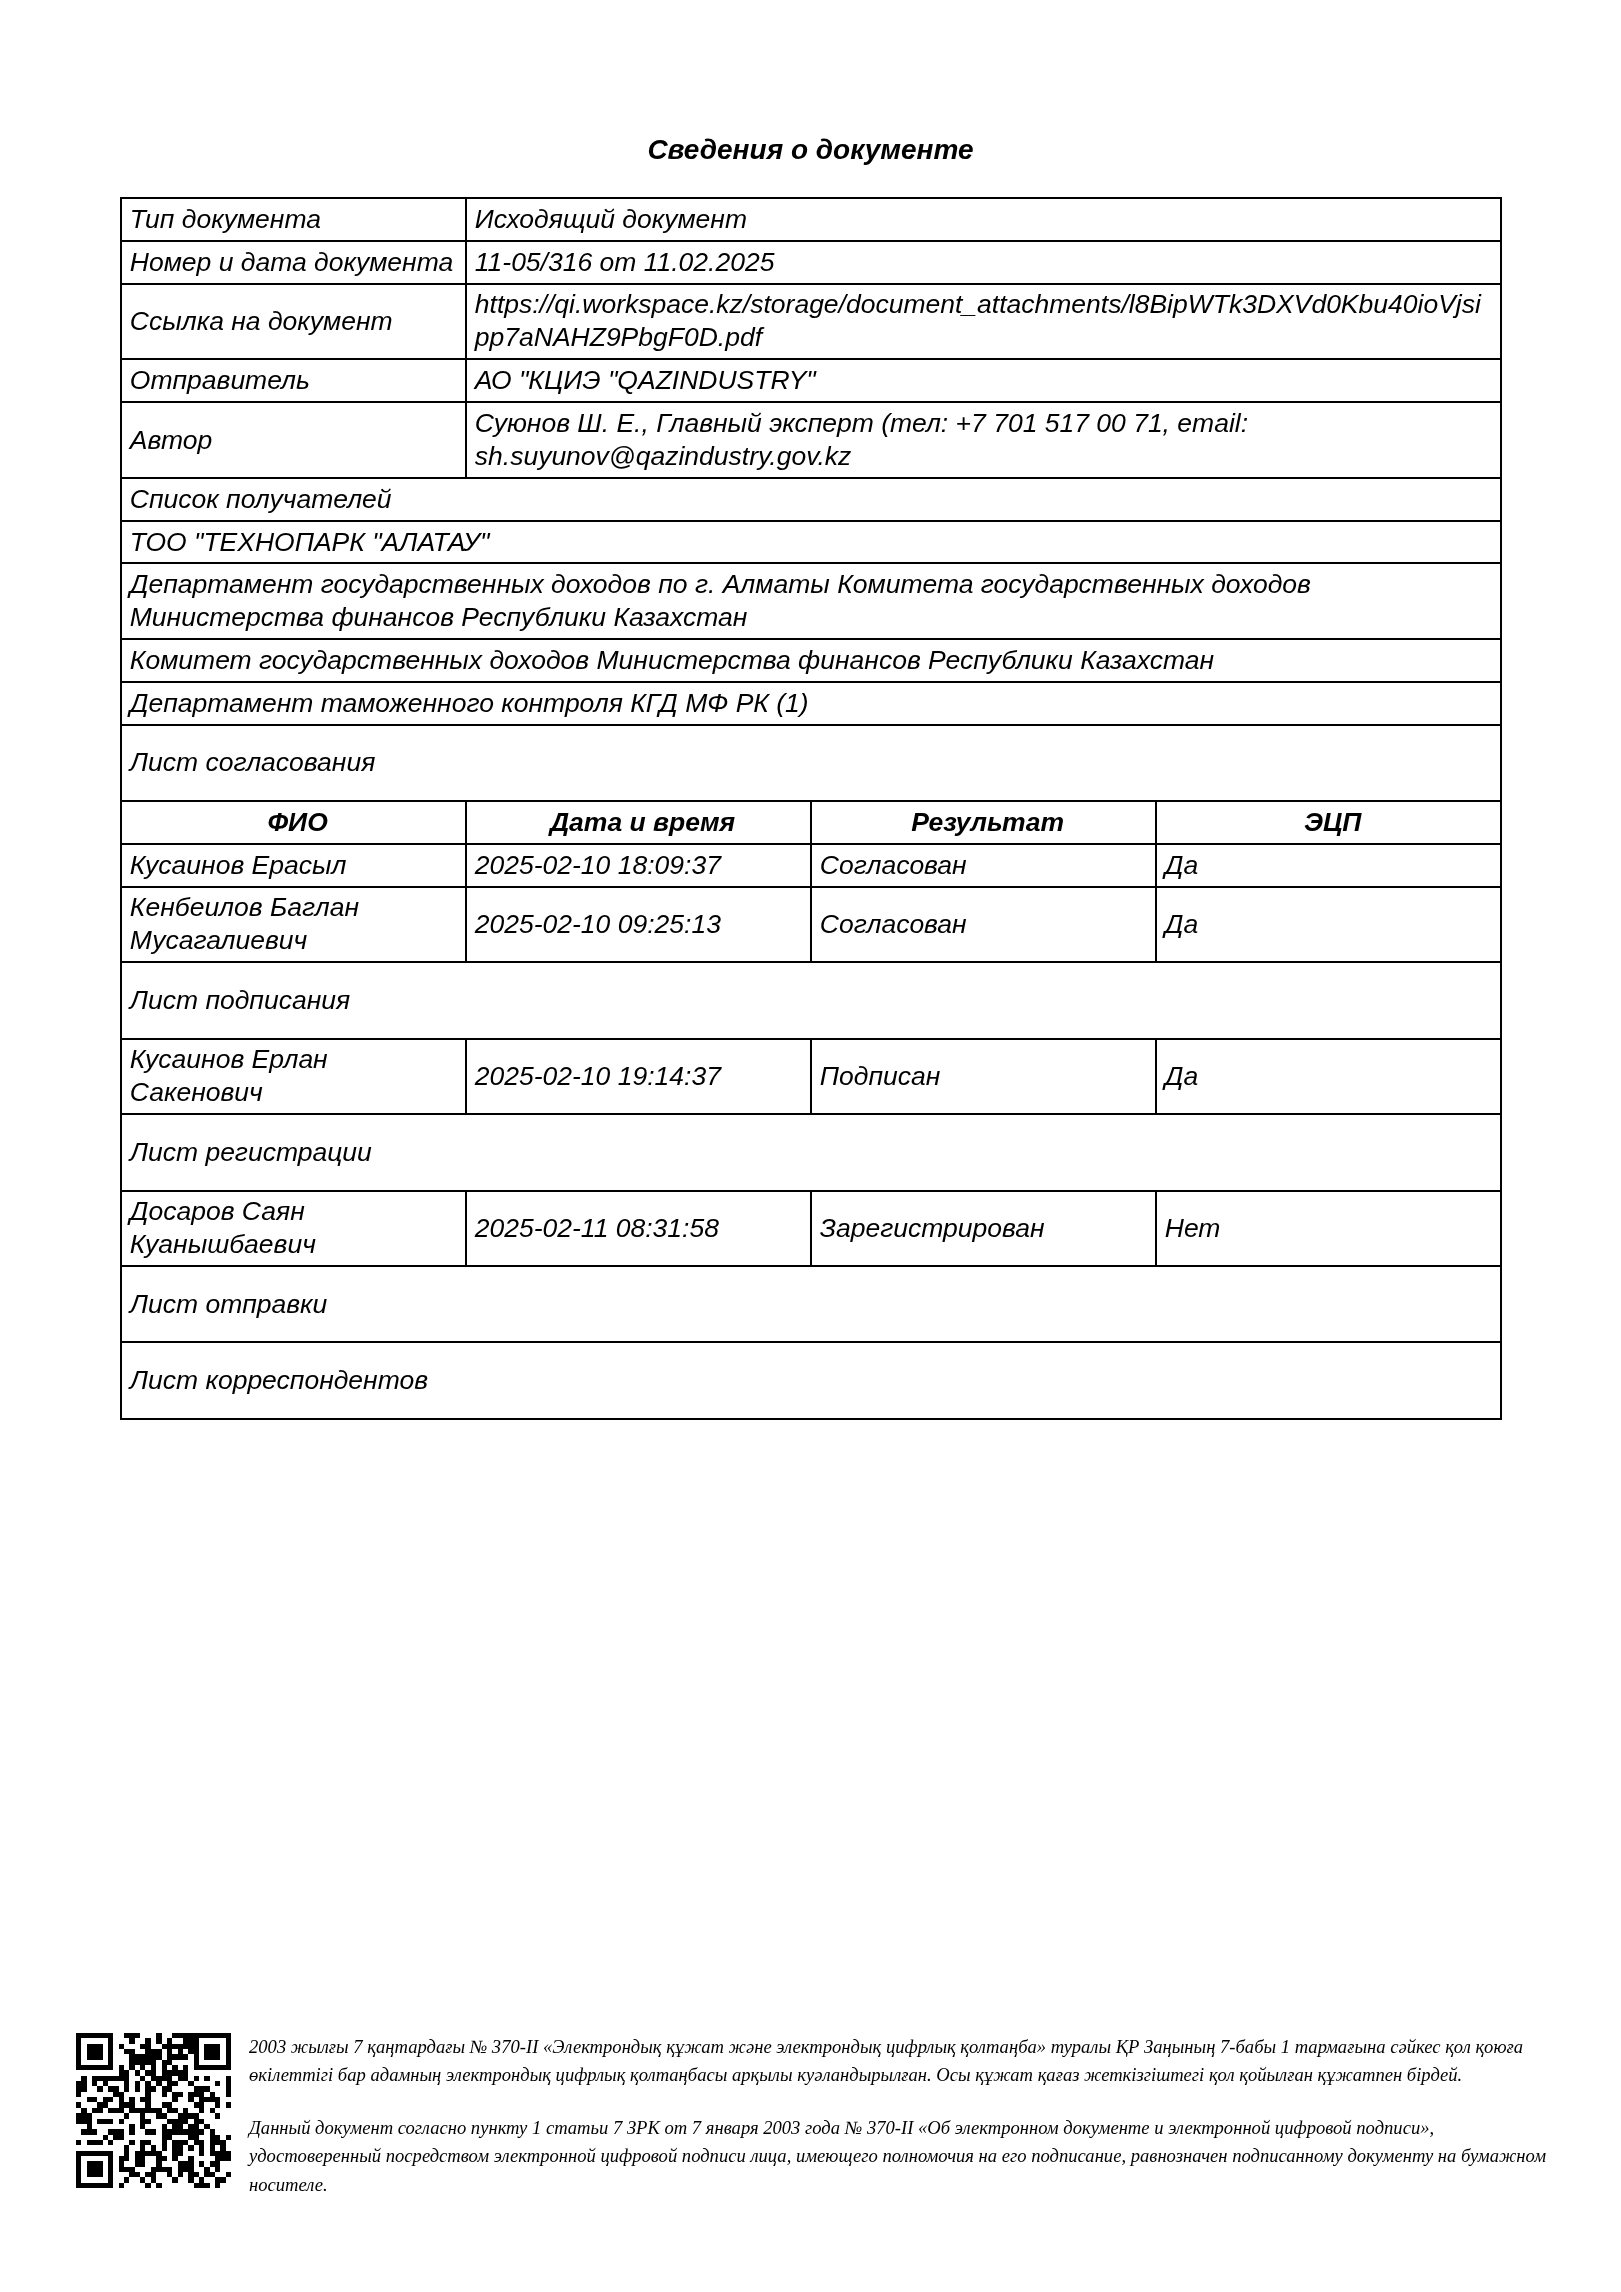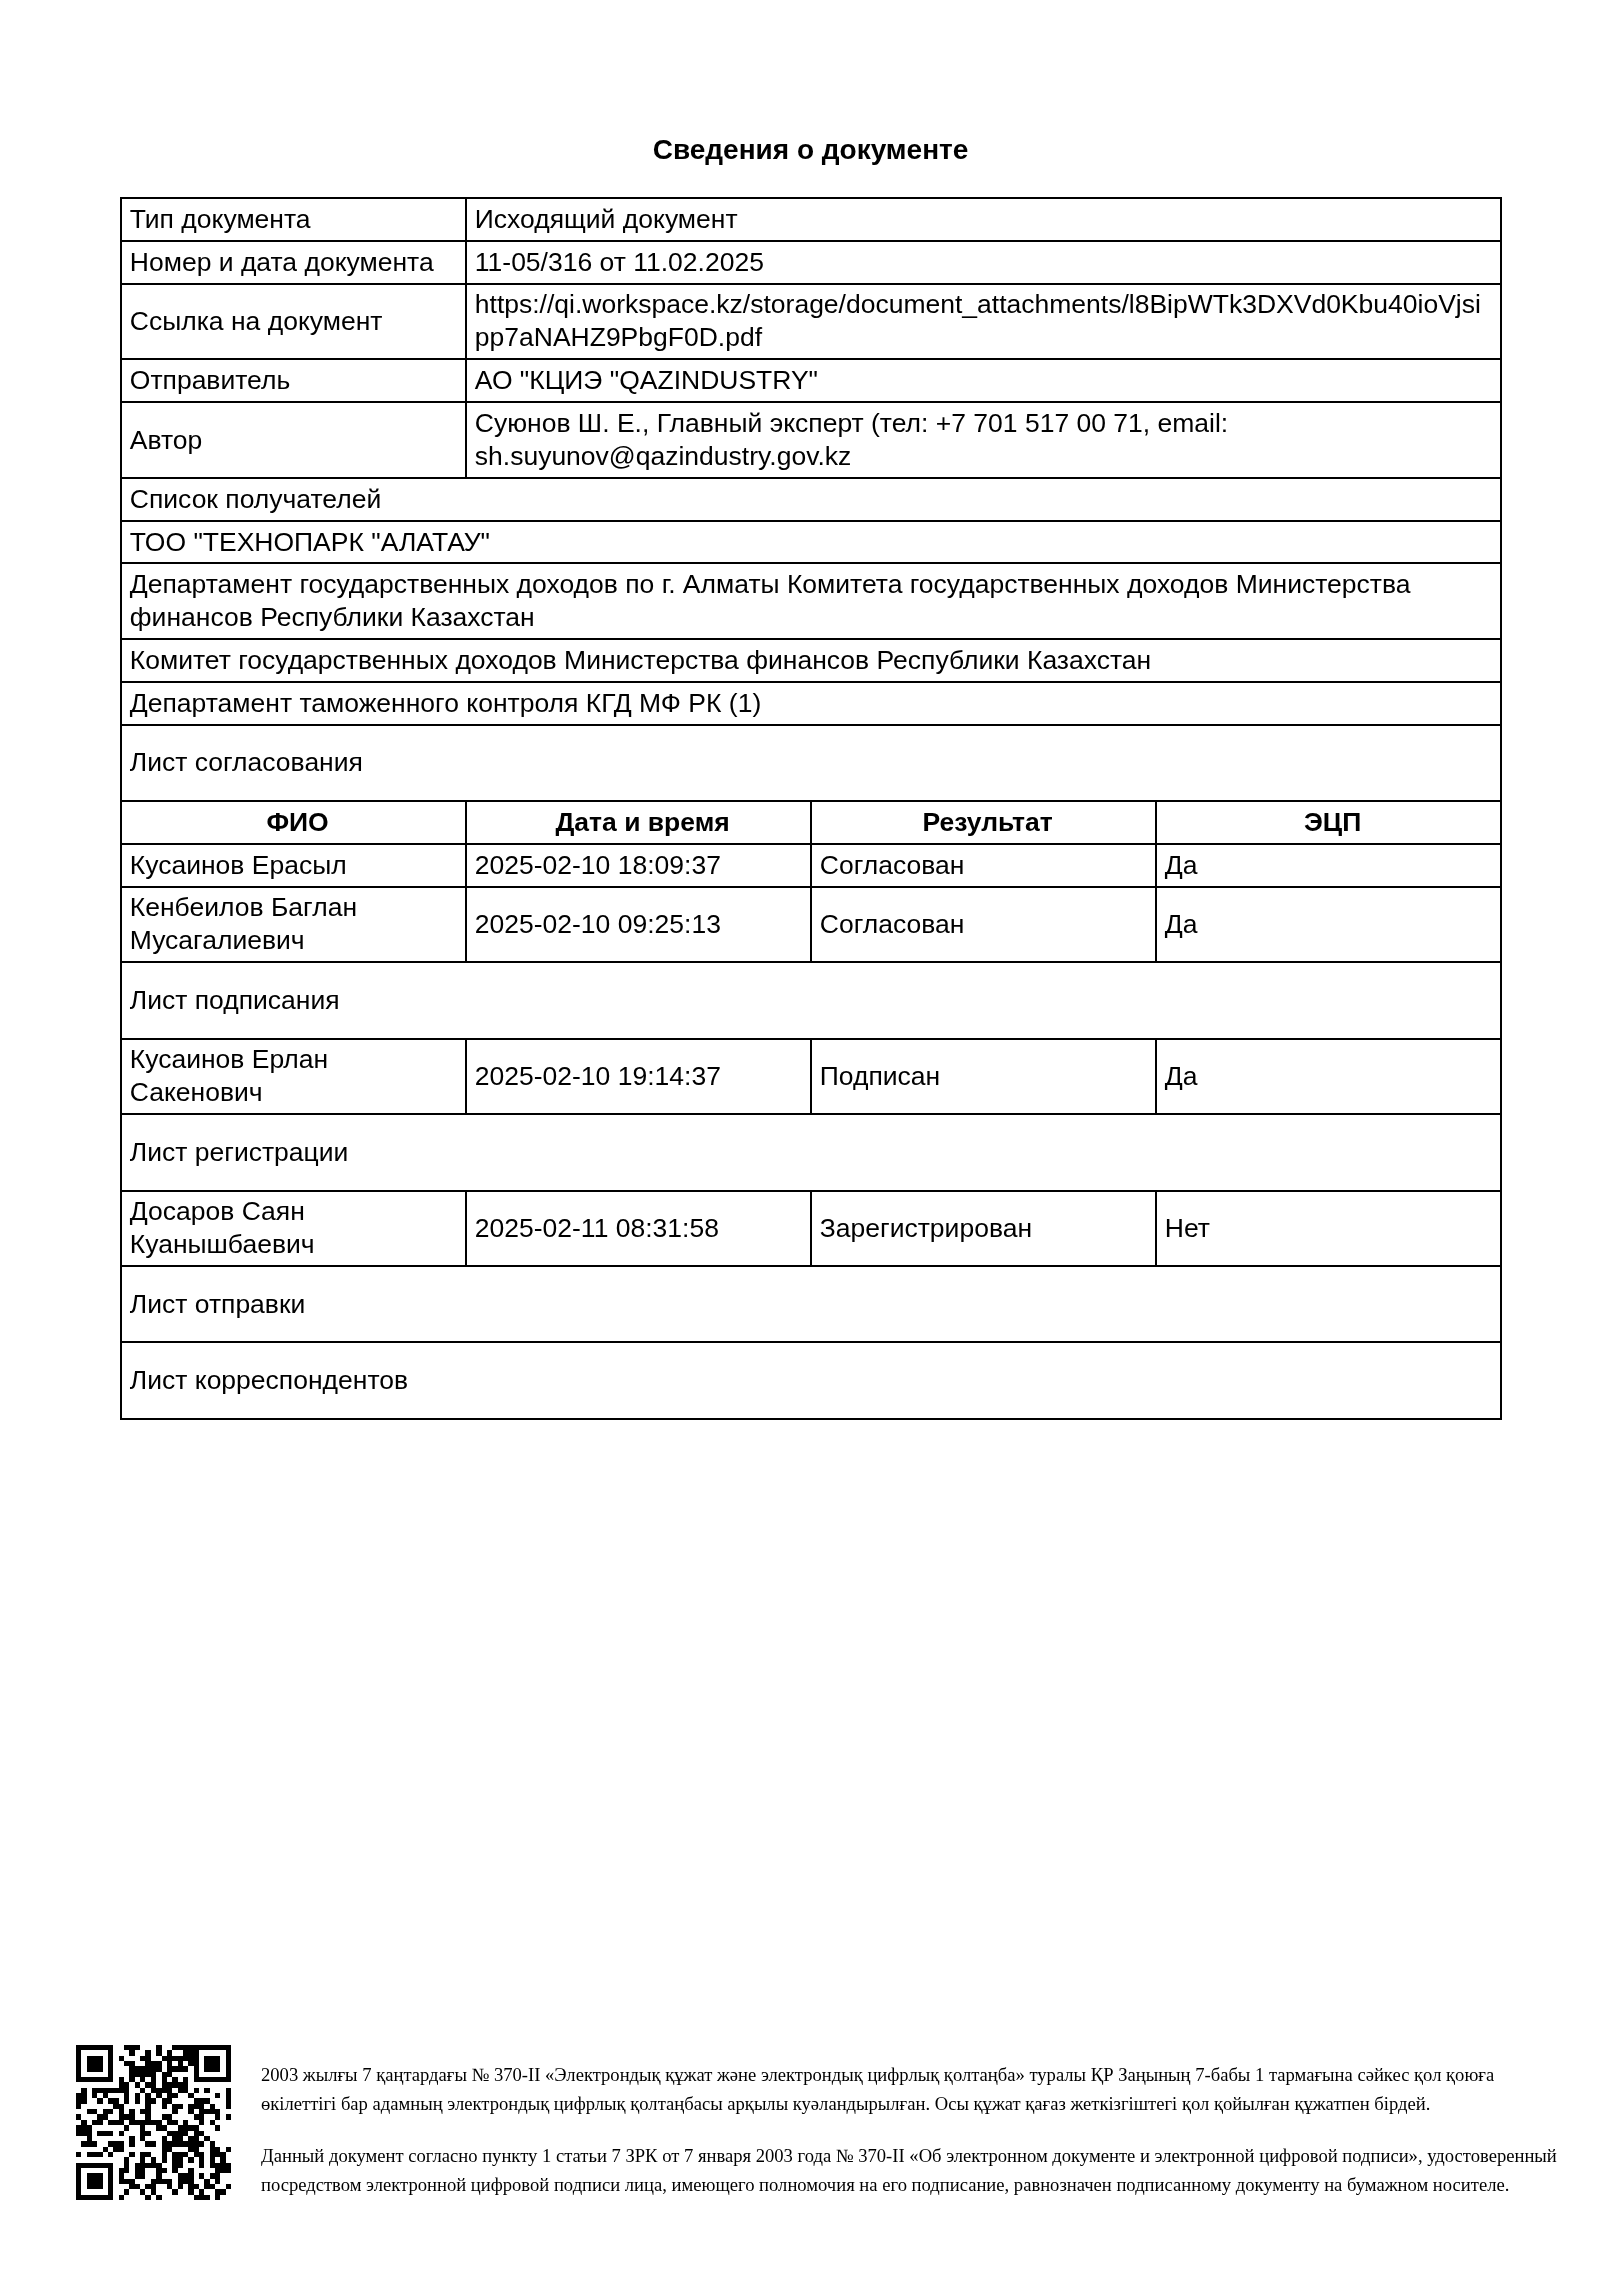--- a/index.html
+++ b/index.html
@@ -2,20 +2,21 @@
 <html lang="ru"><head>
 <meta charset="utf-8">
 <style>
   html,body{margin:0;padding:0;background:#ffffff;}
   .page{
     position:relative;
     width:1621px;height:2206px;
     background:#ffffff;color:#000000;
     font-family:"Liberation Sans","DejaVu Sans",sans-serif;
     overflow:hidden;
+    font-style:italic;
   }
   .title{
     margin:0;padding-top:133px;
     text-align:center;
     font-size:28px;font-weight:bold;line-height:34px;
   }
   table.doc{
     border-collapse:collapse;
     table-layout:fixed;
     width:1382px;
@@ -31,21 +32,21 @@
     overflow-wrap:break-word;
   }
   td.label{font-weight:bold;}
   td.section{font-weight:bold;text-align:center;}
   td.section.lg{padding:20.6px 7.8px;}
   tr.cols th{font-weight:bold;text-align:center;padding-left:16px;}
   td.url{word-break:break-all;border-radius:32px;}
   .footer{
     position:absolute;
     left:76px;right:55px;bottom:5.9px;
-    display:flex;align-items:flex-end;gap:30px;
+    display:flex;align-items:flex-start;gap:18px;
   }
   .qr{width:155px;height:155px;flex:0 0 auto;background:#ffffff;}
   .legal{
     font-family:"Liberation Serif","DejaVu Serif",serif;
     font-size:18.6px;line-height:1.55;
   }
   .legal p{margin:0;}
   .legal p + p{margin-top:23.5px;}
 </style>
 </head>

